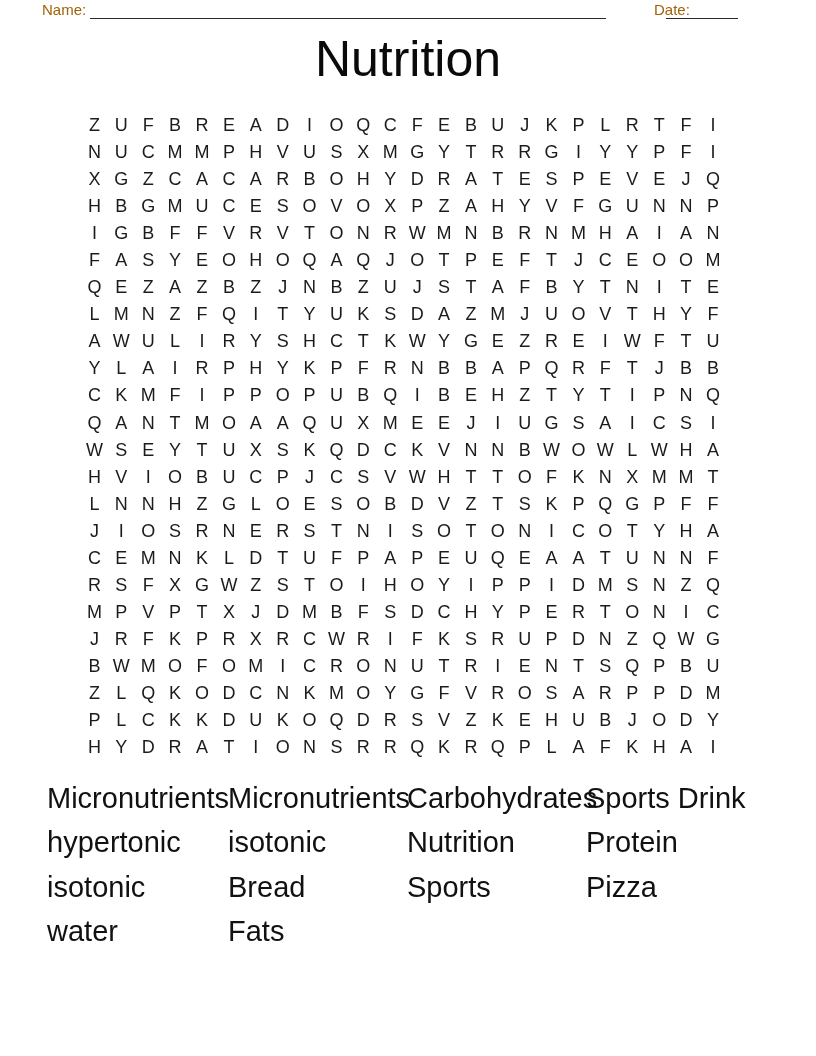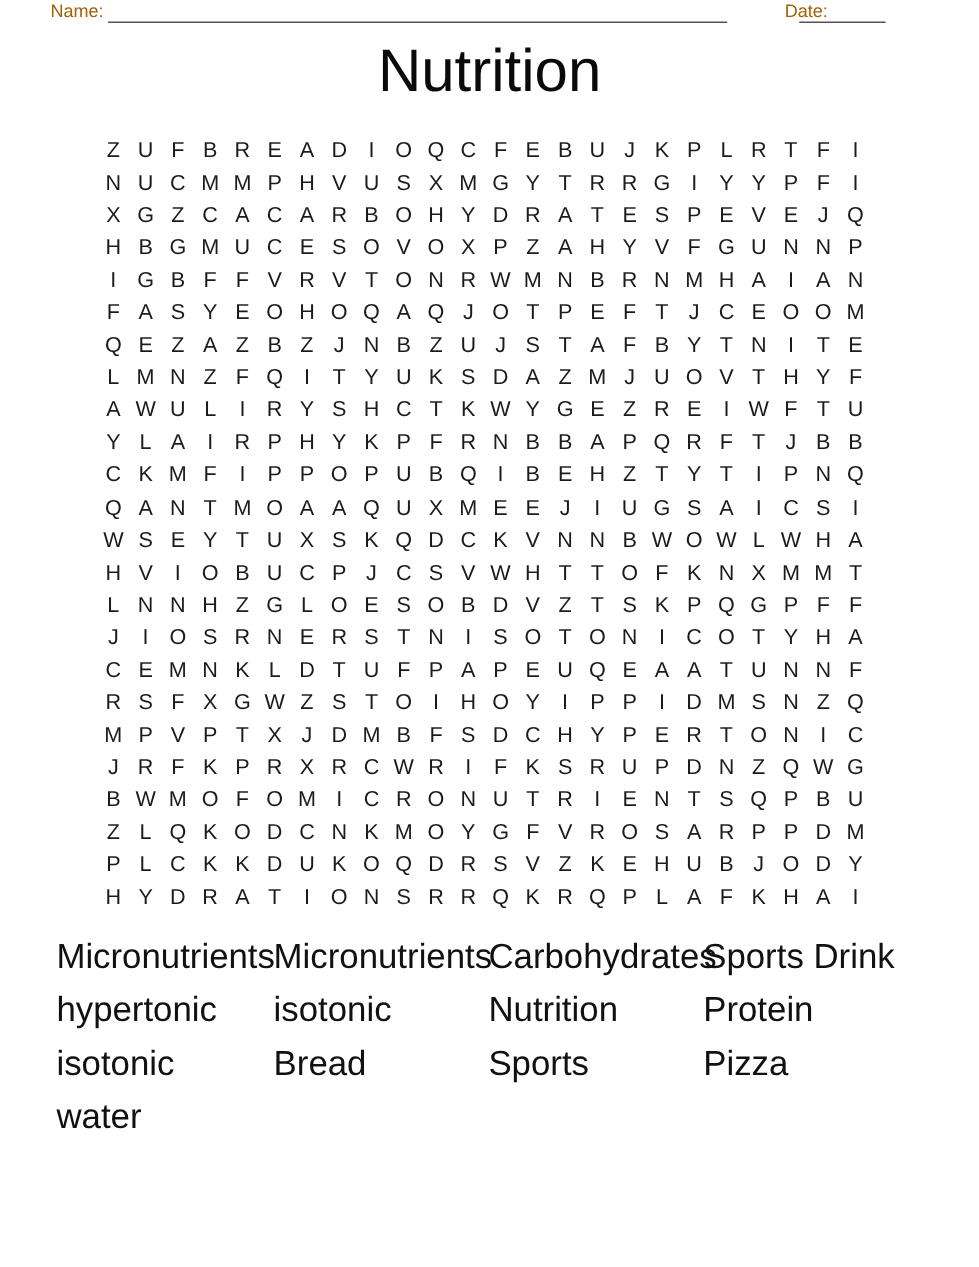--- a/index.html
+++ b/index.html
@@ -659,13 +659,14 @@
     <div class="word">Sports Drink</div>
     <div class="word">hypertonic</div>
     <div class="word">isotonic</div>
     <div class="word">Nutrition</div>
     <div class="word">Protein</div>
     <div class="word">isotonic</div>
     <div class="word">Bread</div>
     <div class="word">Sports</div>
     <div class="word">Pizza</div>
     <div class="word">water</div>
+    <div class="word">Fats</div>
   </div>
 
 </body></html>

